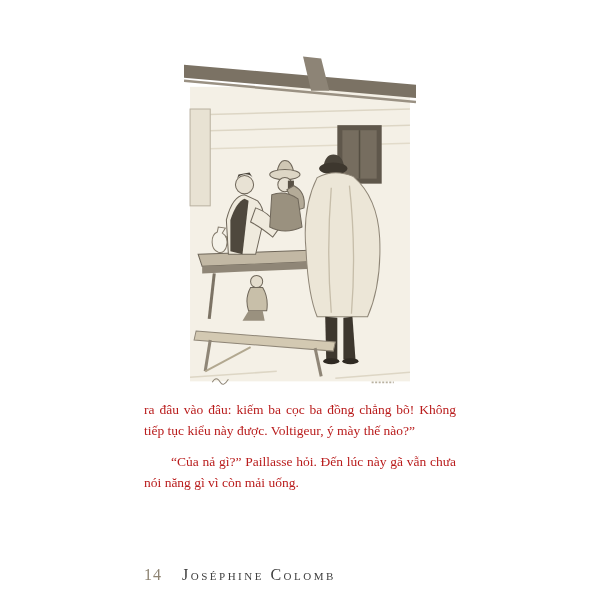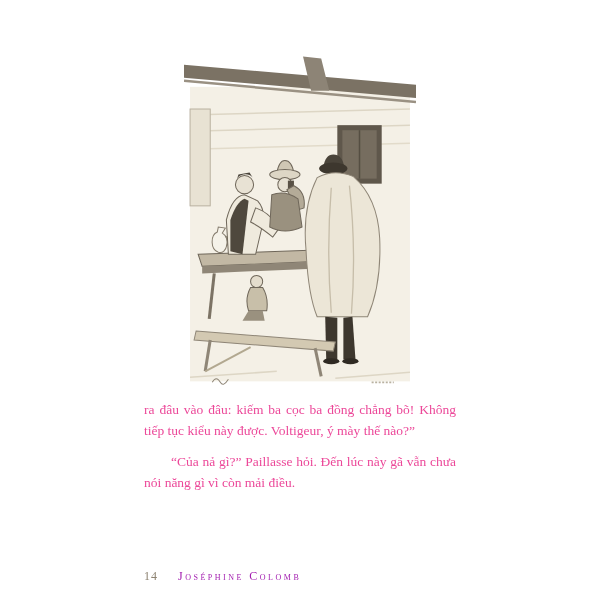--- a/index.html
+++ b/index.html
@@ -26,49 +26,49 @@
     flex: 0 0 auto;
   }
   .illustration-wrap svg {
     width: 100%;
     height: 100%;
     display: block;
   }
   .text-block {
     width: 312px;
     margin-top: 10px;
-    color: #ec4899;
+    color: #b91c1c;
     font-size: 13.5px;
     line-height: 1.52;
     text-align: justify;
   }
   .text-block p {
     margin: 0;
   }
   .text-block p + p {
     margin-top: 11px;
     text-indent: 27px;
   }
   .footer {
     width: 312px;
     margin-top: auto;
     margin-bottom: 16px;
     display: flex;
     align-items: baseline;
     gap: 20px;
-    font-size: 12px;
+    font-size: 16px;
   }
   .footer .pagenum {
     color: #8d8372;
     letter-spacing: 1px;
   }
   .footer .author {
     font-variant: small-caps;
     letter-spacing: 2.5px;
-    color: #a21caf;
+    color: #404040;
   }
 </style>
 </head>
 <body>
 
 <div class="page">
 
   <div class="illustration-wrap">
     <svg viewBox="0 0 230 330" xmlns="http://www.w3.org/2000/svg">
 
@@ -132,21 +132,21 @@
       <path d="M6,318 L92,312" stroke="#ddd6c5" stroke-width="1.5" fill="none"></path>
       <path d="M150,319 L224,313" stroke="#ddd6c5" stroke-width="1.5" fill="none"></path>
 
       <path d="M28,323 q4,-7 8,0 q3,5 8,-3" stroke="#8f8677" stroke-width="1" fill="none"></path>
       <path d="M186,323 h22" stroke="#b9b1a0" stroke-width="1.5" stroke-dasharray="2,1.5" fill="none"></path>
     </svg>
   </div>
 
   <div class="text-block">
     <p>ra đâu vào đâu: kiếm ba cọc ba đồng chẳng bõ! Không tiếp tục kiểu này được. Voltigeur, ý mày thế nào?”</p>
-    <p>“Của nả gì?” Paillasse hỏi. Đến lúc này gã vẫn chưa nói năng gì vì còn mải điều.</p>
+    <p>“Của nả gì?” Paillasse hỏi. Đến lúc này gã vẫn chưa nói năng gì vì còn mải uống.</p>
   </div>
 
   <div class="footer">
     <span class="pagenum">14</span>
     <span class="author">Joséphine Colomb</span>
   </div>
 
 </div>
 
 </body></html>

